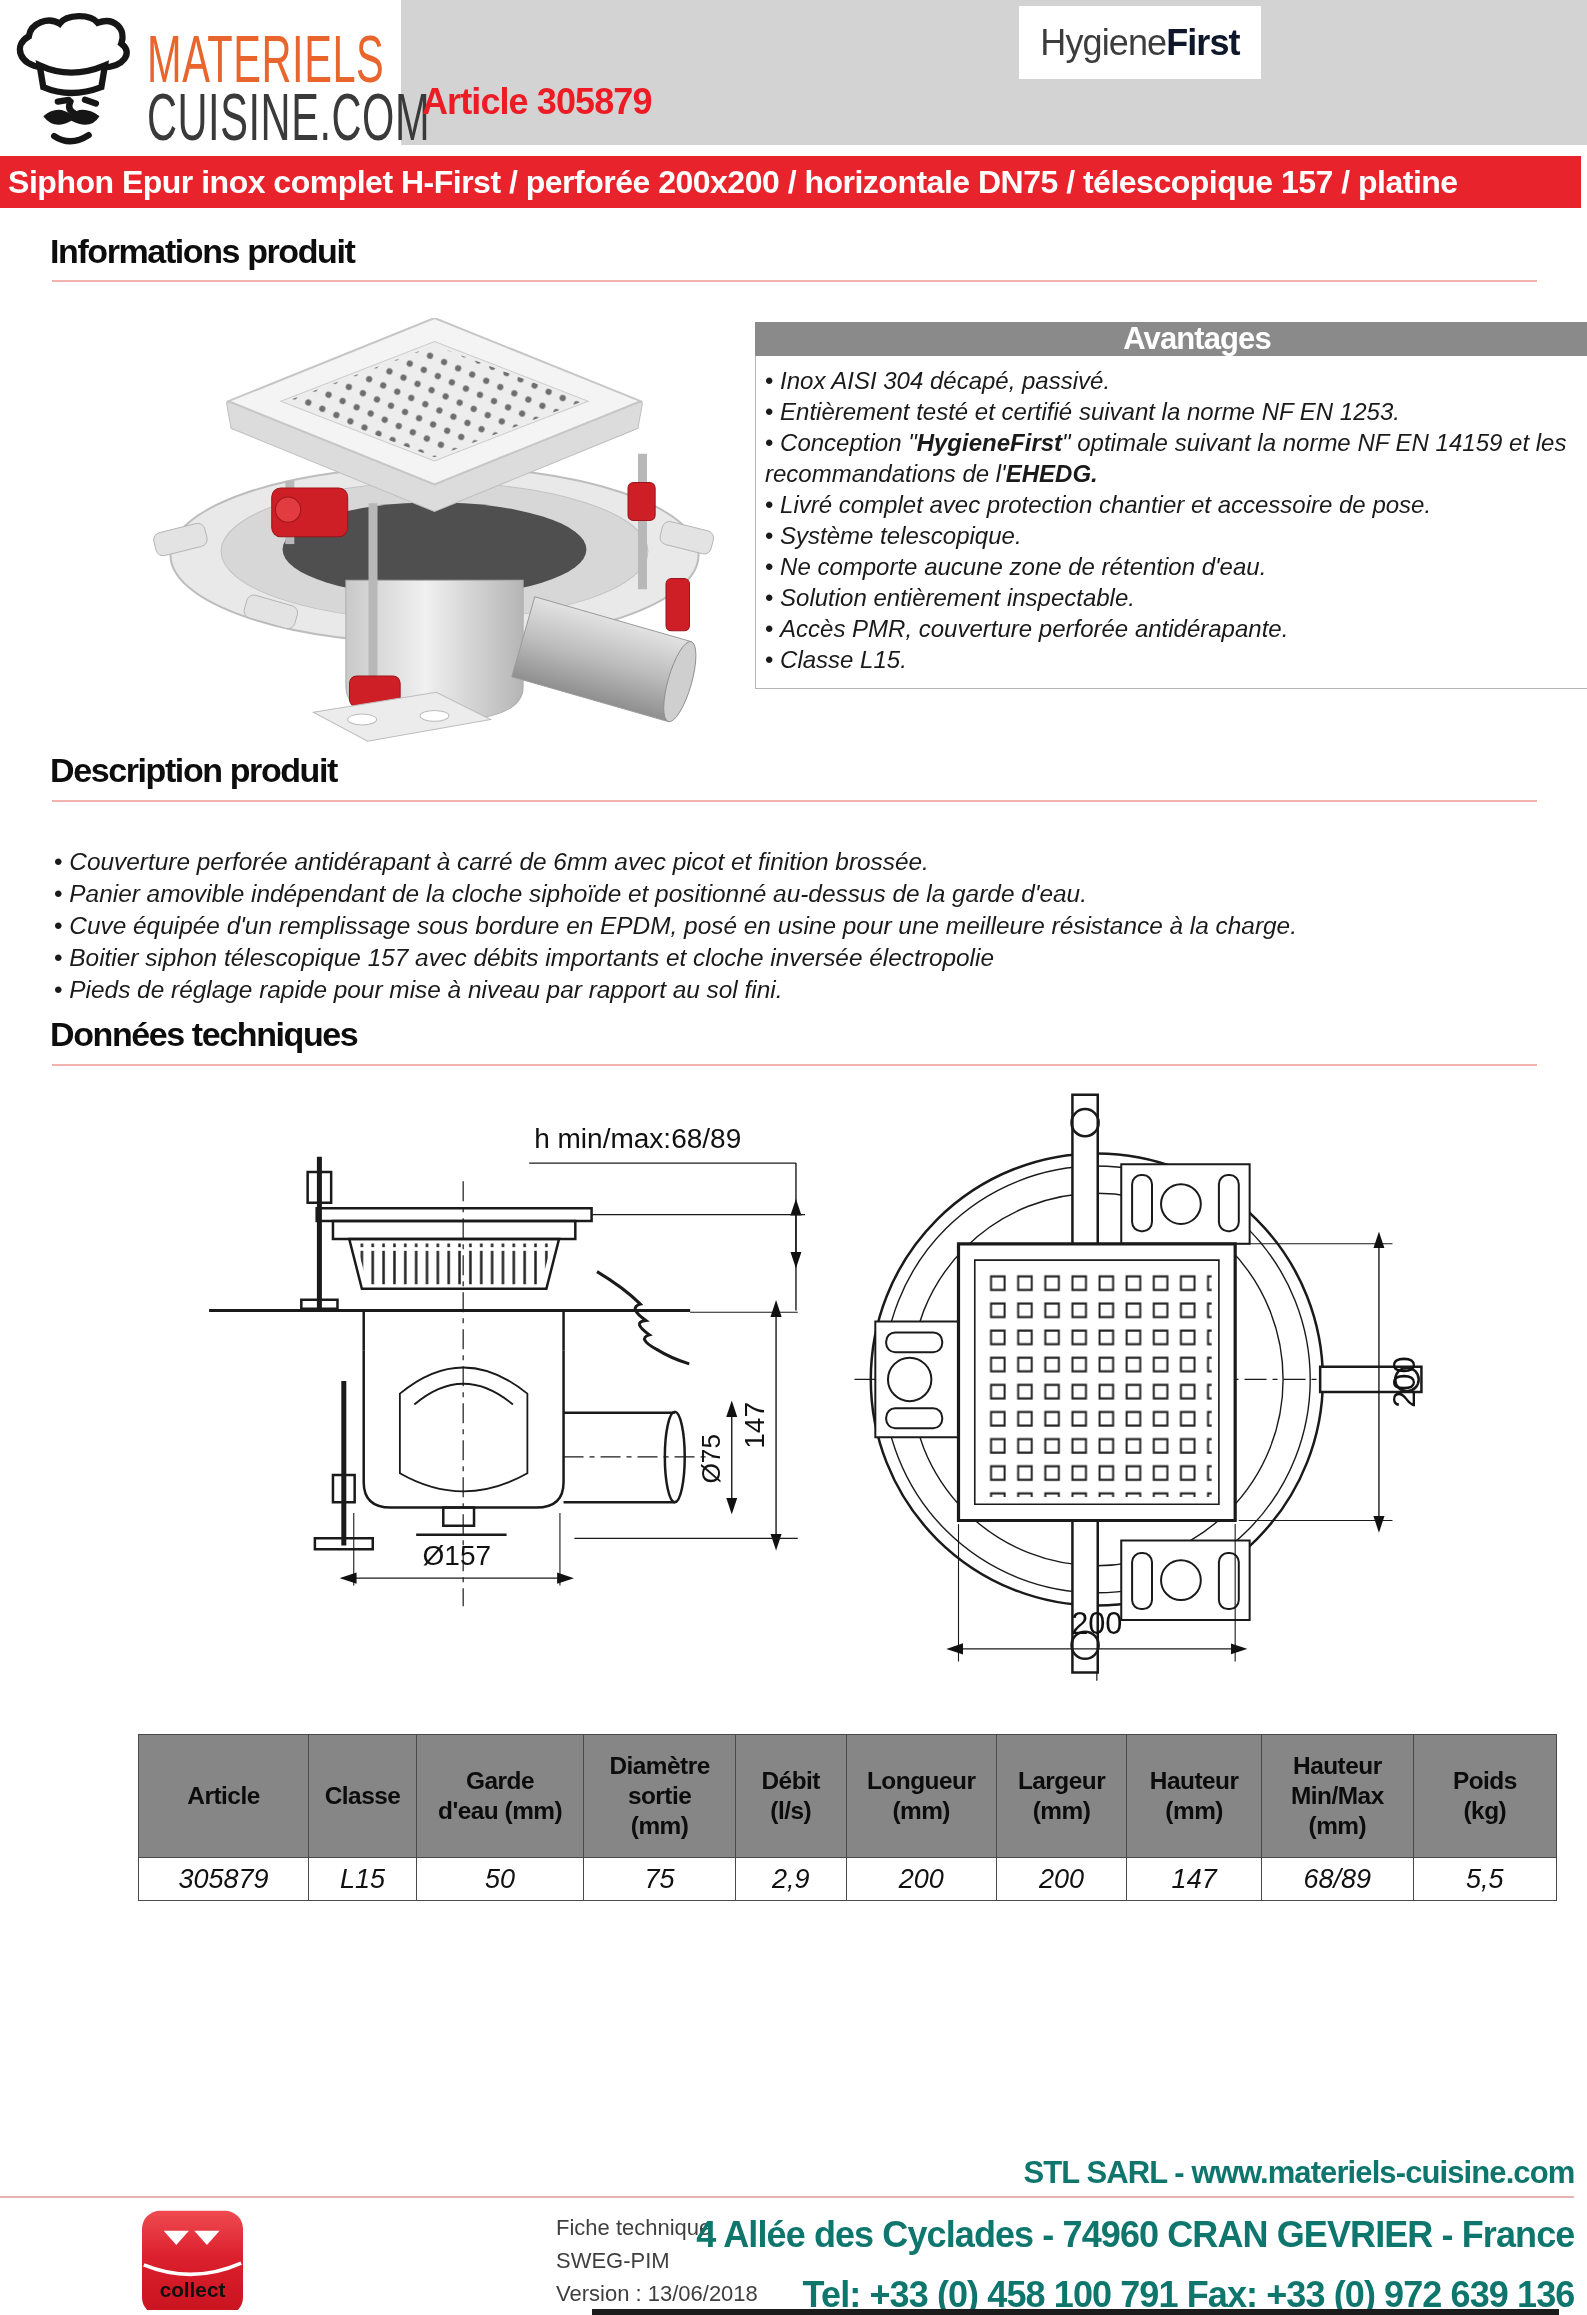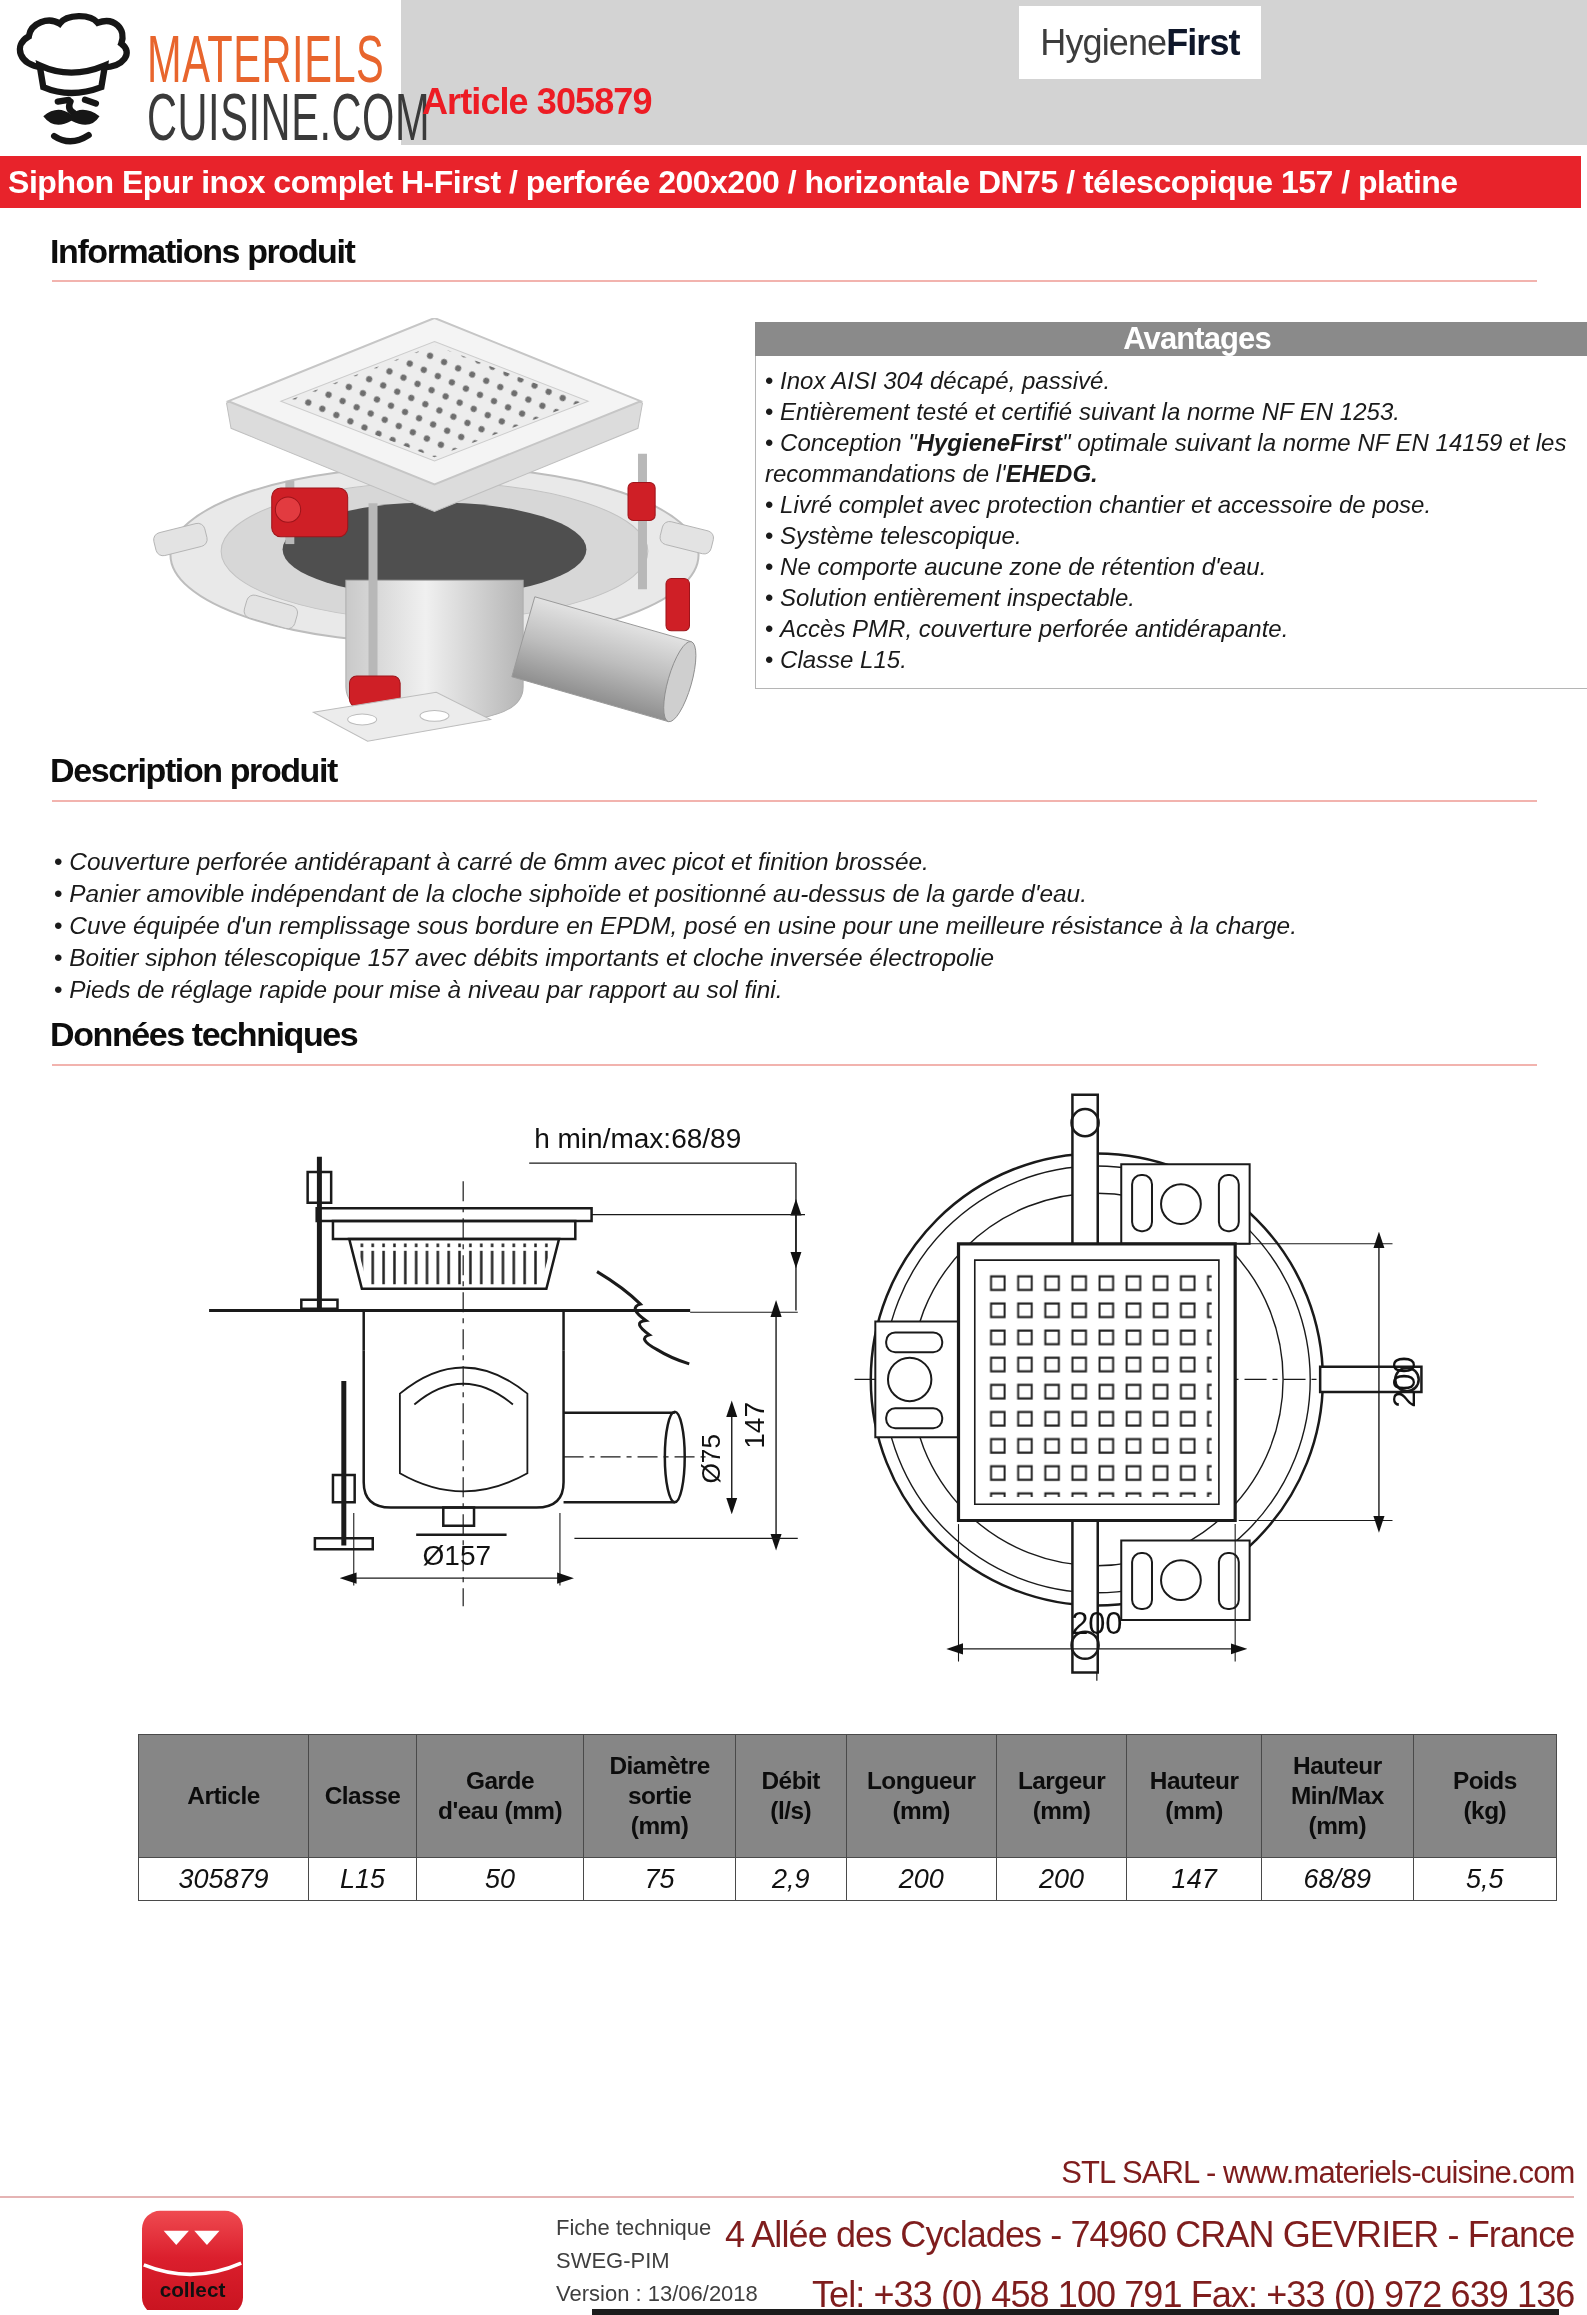--- a/index.html
+++ b/index.html
@@ -47,21 +47,21 @@
   .tech line,.tech path,.tech rect,.tech circle,.tech ellipse,.tech polygon,.tech polyline{vector-effect:non-scaling-stroke;}
 
   
   table.specs{left:138px;top:1734px;width:1419px;border-collapse:collapse;table-layout:fixed;}
   table.specs th,table.specs td{border:0.9px solid #4a4a4a;text-align:center;vertical-align:middle;padding:0 3.6px;}
   table.specs th{background:#868686;color:#0c0c0c;font-size:24.4px;font-weight:700;letter-spacing:-0.5px;
                  height:122px;white-space:pre-line;line-height:30px;}
   table.specs td{background:#fff;font-size:27px;font-style:italic;height:42px;}
 
   
-  .foot-right{right:13.6px;white-space:nowrap;font-weight:400;letter-spacing:-0.9px;color:#7f1d1d;}
+  .foot-right{right:13.6px;white-space:nowrap;font-weight:700;letter-spacing:-0.9px;color:#0f766e;}
   .stl{top:2155px;font-size:31px;}
   .addr{top:2214px;font-size:36px;}
   .tel{top:2274px;font-size:36px;}
   .foot-rule{left:0;top:2196px;width:1574px;height:1.8px;background:#e5b4b4;}
   .docinfo{left:556px;top:2211px;font-size:22px;line-height:33px;color:#3f3f3f;}
   .cut-strip{left:592px;top:2309px;width:967px;height:6.3px;background:#1c1c1c;}
 </style>
 </head>
 <body>
 

